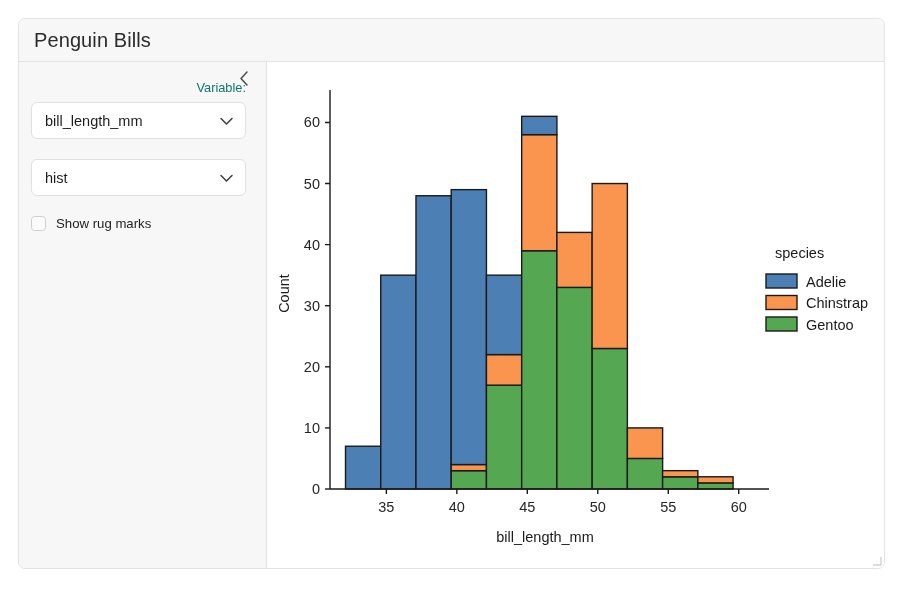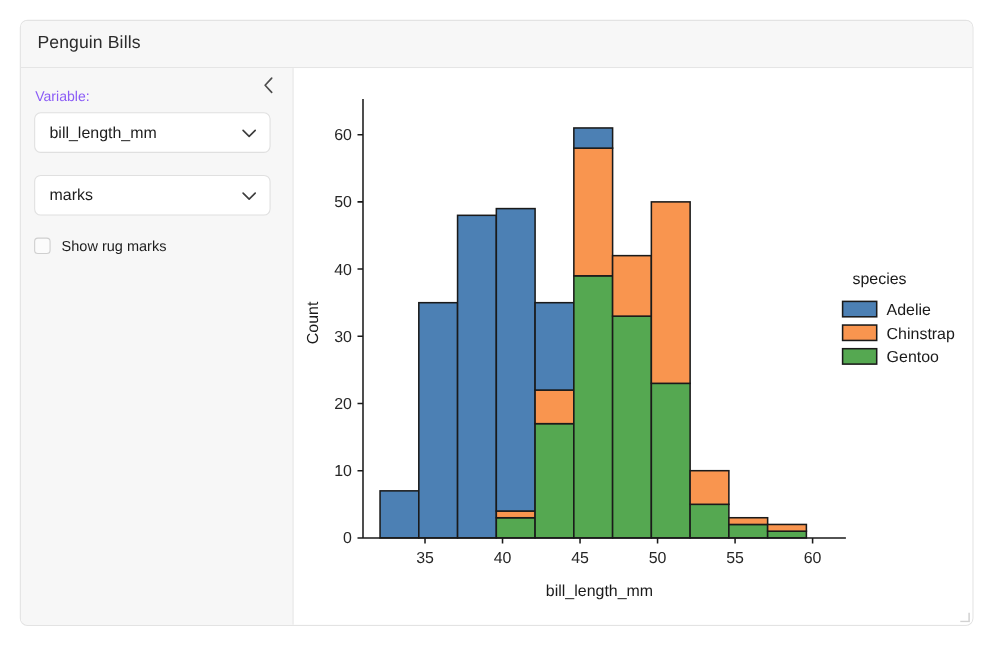--- a/index.html
+++ b/index.html
@@ -29,21 +29,21 @@
     height: 43px;
     min-height: 43px;
     background: #f7f7f7;
     border-bottom: 1px solid #e3e3e3;
     display: flex;
     align-items: center;
     padding: 0 0 0 15px;
     box-sizing: border-box;
   }
   #title-text {
-    font-size: 16px;
+    font-size: 20px;
     color: #2b2b2b;
     letter-spacing: .1px;
   }
 
   
   #window-body {
     flex: 1;
     display: flex;
     min-height: 0;
   }
@@ -61,22 +61,23 @@
   #collapse-btn {
     position: absolute;
     right: 10px; top: 6px;
     width: 24px; height: 24px;
     display: flex; align-items: center; justify-content: center;
     cursor: pointer;
     color: #555;
   }
   .field-label {
     font-size: 12.8px;
-    color: #8b5cf6;
+    color: #0f766e;
     margin: 0 0 7px 1px;
+    text-align: right;
   }
   .select-box {
     height: 37px;
     background: #ffffff;
     border: 1px solid #e0e0e0;
     border-radius: 6px;
     display: flex;
     align-items: center;
     justify-content: space-between;
     padding: 0 11px 0 13px;
@@ -151,21 +152,21 @@
       <div class="select-box">
         <span class="select-value">bill_length_mm</span>
         <span class="chev">
           <svg width="15" height="10" viewBox="0 0 15 10">
             <polyline points="2,2.5 7.5,8 13,2.5" fill="none" stroke="#3d3d3d" stroke-width="1.5" stroke-linecap="round" stroke-linejoin="round"></polyline>
           </svg>
         </span>
       </div>
 
       <div class="select-box">
-        <span class="select-value">marks</span>
+        <span class="select-value">hist</span>
         <span class="chev">
           <svg width="15" height="10" viewBox="0 0 15 10">
             <polyline points="2,2.5 7.5,8 13,2.5" fill="none" stroke="#3d3d3d" stroke-width="1.5" stroke-linecap="round" stroke-linejoin="round"></polyline>
           </svg>
         </span>
       </div>
 
       <div id="rug-row">
         <span id="rug-checkbox"></span>
         <span id="rug-label">Show rug marks</span>

